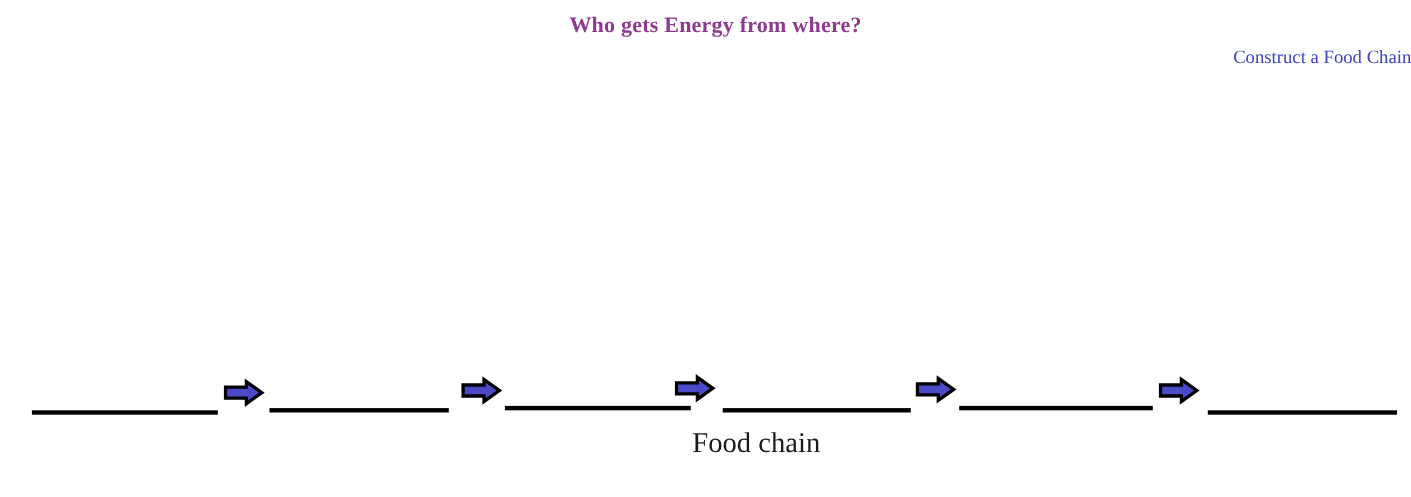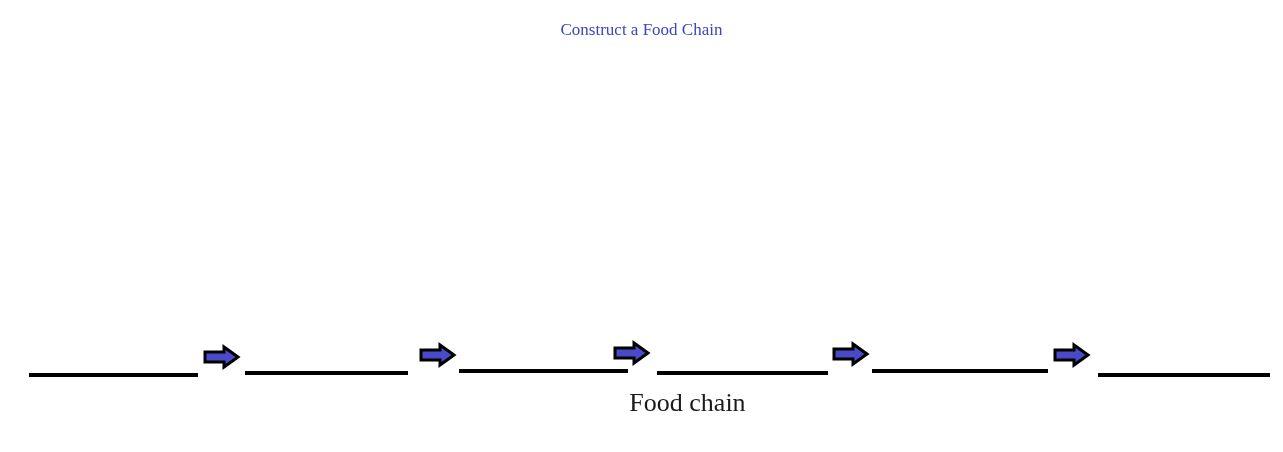--- a/index.html
+++ b/index.html
@@ -36,20 +36,21 @@
   }
   .subtitle {
     font-family: "Liberation Serif", serif;
     font-weight: normal;
     font-size: 17px;
     color: #3b44c4;
     line-height: 1.1;
     margin: 0;
     padding-top: 9px;
     padding-left: 0px;
+    text-align: right;
   }
 
   
   .worksheet {
     position: absolute;
     left: 0;
     top: 0;
     width: 1111px;
     height: 452px;
   }
@@ -80,20 +81,21 @@
     font-family: "Liberation Serif", serif;
     font-size: 26px;
     color: #1a1a1a;
     padding-left: 46px;
   }
 </style>
 </head>
 <body>
 
 <div class="header">
+  <div class="title">Who gets Energy from where?</div>
   <div class="subtitle">Construct a Food Chain</div>
 </div>
 
 <div class="worksheet">
 
   <div class="blank-line" style="left:29px;  top:373px; width:169px;"></div>
   <div class="blank-line" style="left:245px; top:371px; width:163px;"></div>
   <div class="blank-line" style="left:459px; top:369px; width:169px;"></div>
   <div class="blank-line" style="left:657px; top:371px; width:171px;"></div>
   <div class="blank-line" style="left:872px; top:369px; width:176px;"></div>

